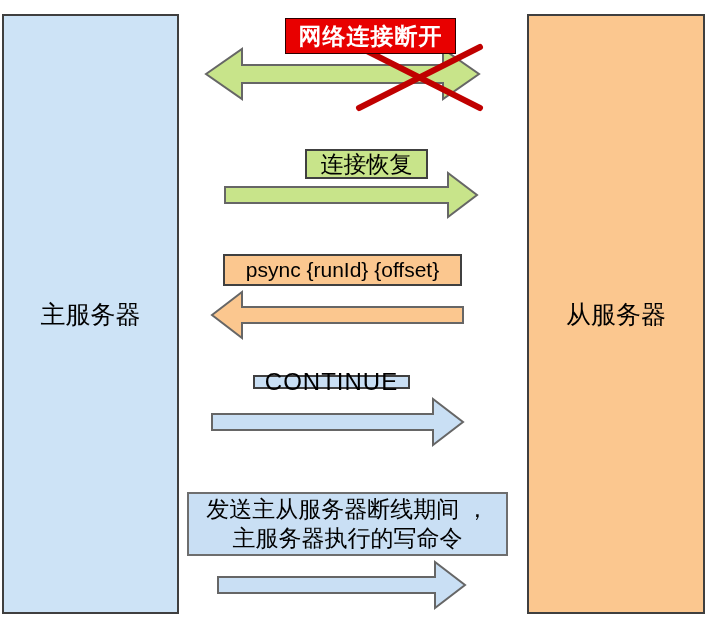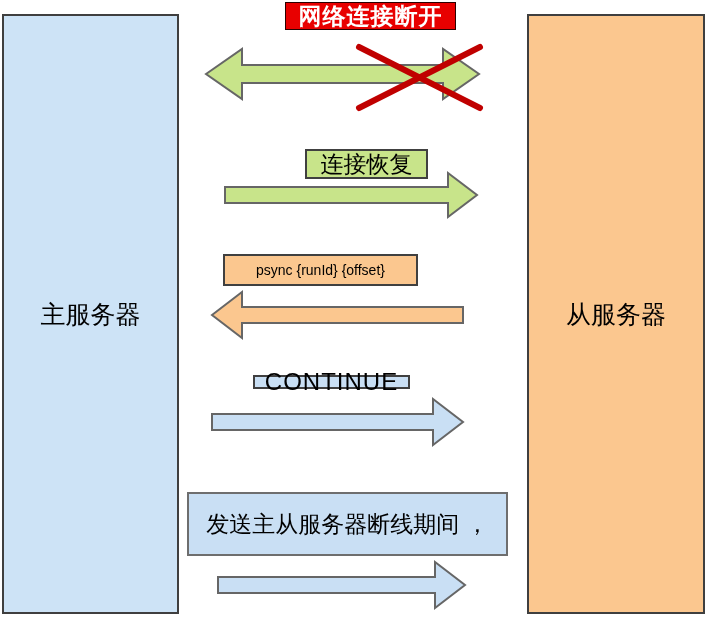--- a/index.html
+++ b/index.html
@@ -13,41 +13,41 @@
   .server-box{
     position:absolute;
     box-sizing:border-box;
     border:2px solid var(--box_outline);
     display:flex;align-items:center;justify-content:center;
     font-size:25px;color:#000;
   }
   .master-box{left:2px;top:14px;width:177px;height:600px;background:var(--master_fill);}
   .slave-box{left:527px;top:14px;width:178px;height:600px;background:var(--slave_fill);text-align:right;}
   .alert-badge{
-    position:absolute;left:285px;top:2px;width:171px;height:28px;
+    position:absolute;left:285px;top:18px;width:171px;height:36px;
     box-sizing:border-box;border:1px solid #2b0000;
     background:var(--badge_red);color:var(--badge_text);
     font-size:23px;font-weight:bold;
     display:flex;align-items:center;justify-content:center;
     letter-spacing:1px;
   }
   .svg-layer{position:absolute;left:0;top:0;width:707px;height:617px;}
   .arrow{stroke:var(--arrow_outline);stroke-width:2;stroke-linejoin:miter;}
   .arrow-green{fill:var(--green_fill);}
   .arrow-orange{fill:var(--orange_fill);}
   .arrow-blue{fill:var(--blue_fill);}
   .cross-line{stroke:var(--cross_red);stroke-width:6;stroke-linecap:round;fill:none;}
   .tag{
     position:absolute;box-sizing:border-box;
     border:2px solid var(--label_outline);
     display:flex;align-items:center;justify-content:center;
     color:#000;text-align:center;
   }
   .tag-reconnect{left:285px;top:149px;width:123px;height:30px;background:var(--green_fill);font-size:23px;margin-left:20px;}
-  .tag-psync{left:223px;top:254px;width:195px;height:32px;background:var(--orange_fill);font-size:14px;text-align:right;}
+  .tag-psync{left:223px;top:254px;width:239px;height:32px;background:var(--orange_fill);font-size:21px;text-align:right;}
   .tag-continue{left:253px;top:375px;width:157px;height:14px;background:var(--blue_fill);font-size:24px;letter-spacing:1px;}
   .tag-resend{
     left:187px;top:492px;width:321px;height:64px;
     background:var(--blue_fill);font-size:23px;line-height:29px;
     border-color:var(--resend_outline);
     flex-direction:column;
   }
 </style>
 </head>
 <body>
@@ -81,15 +81,16 @@
   <div class="alert-badge">网络连接断开</div>
 
   <div class="tag tag-reconnect">连接恢复</div>
 
   <div class="tag tag-psync">psync {runId} {offset}</div>
 
   <div class="tag tag-continue">CONTINUE</div>
 
   <div class="tag tag-resend">
     <div>发送主从服务器断线期间 ，</div>
+    <div>主服务器执行的写命令</div>
   </div>
 
 </div>
 
 </body></html>

